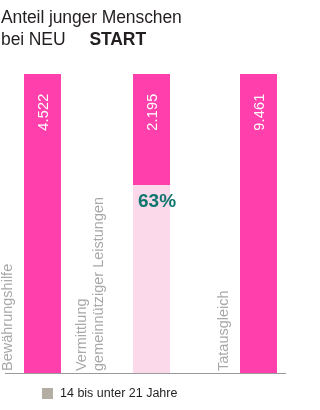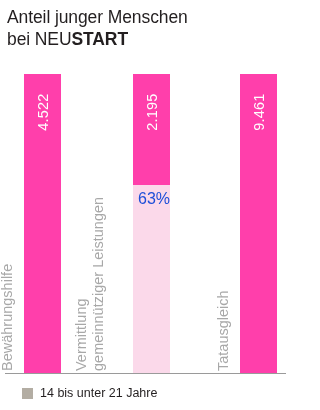--- a/index.html
+++ b/index.html
@@ -12,34 +12,35 @@
     background: #ffffff;
     font-family: "Liberation Sans", sans-serif;
     color: #231f20;
     overflow: hidden;
     position: relative;
   }
 
   
   #chart-title {
     position: absolute;
-    left: 7px;
+    left: 1px;
     top: 6px;
     width: 278px;
     font-size: 17.5px;
     line-height: 22px;
     color: #231f20;
     letter-spacing: -0.1px;
   }
   #chart-title .t-line {
     display: block;
     white-space: nowrap;
   }
   #chart-title .bold {
     font-weight: bold;
+    padding-left: 24px;
   }
 
   
   #plot-area {
     position: absolute;
     left: 0;
     top: 62px;
     width: 291px;
     height: 312px;
   }
@@ -100,23 +101,23 @@
     white-space: nowrap;
     display: inline-block;
     margin-top: 24px;
   }
 
   
   .youth-pct {
     position: absolute;
     left: 5px;
     top: 5px;
-    font-size: 16px;
-    font-weight: normal;
-    color: #1d4ed8;
+    font-size: 19px;
+    font-weight: bold;
+    color: #0f766e;
     white-space: nowrap;
   }
 
   
   .cat-label {
     position: absolute;
     bottom: 0;
     color: #a8a8a8;
     font-size: 14.5px;
     line-height: 17px;
@@ -148,21 +149,21 @@
     height: 11px;
     display: inline-block;
     flex: 0 0 auto;
   }
   .legend-text {
     font-size: 12.5px;
     color: #231f20;
     margin-left: 7px;
   }
   #legend-item-gesamt { margin-left: 8px; }
-  #legend-item-youth  { margin-left: 22px; }
+  #legend-item-youth  { margin-left: 42px; }
 </style>
 </head>
 <body>
 
 <div id="chart-title">
   <span class="t-line">Anteil junger Menschen</span>
   <span class="t-line"><span>bei NEU</span><span class="bold">START</span></span>
 </div>
 
 <div id="plot-area">

